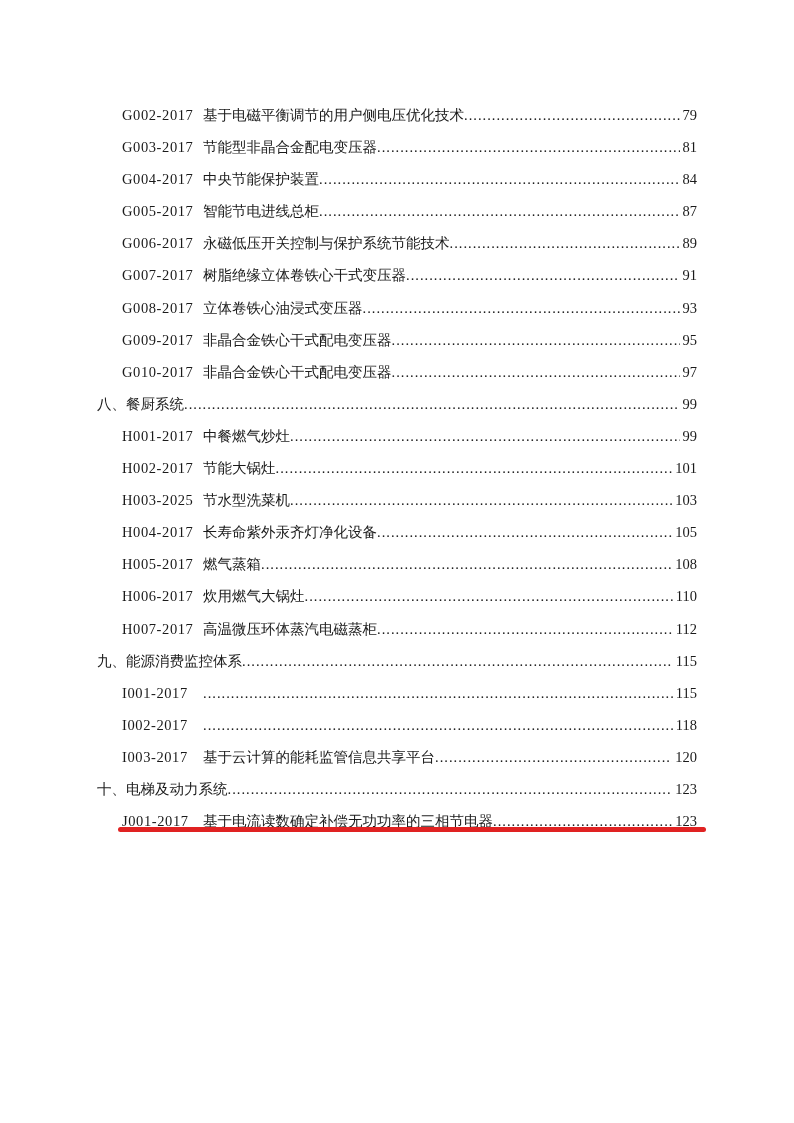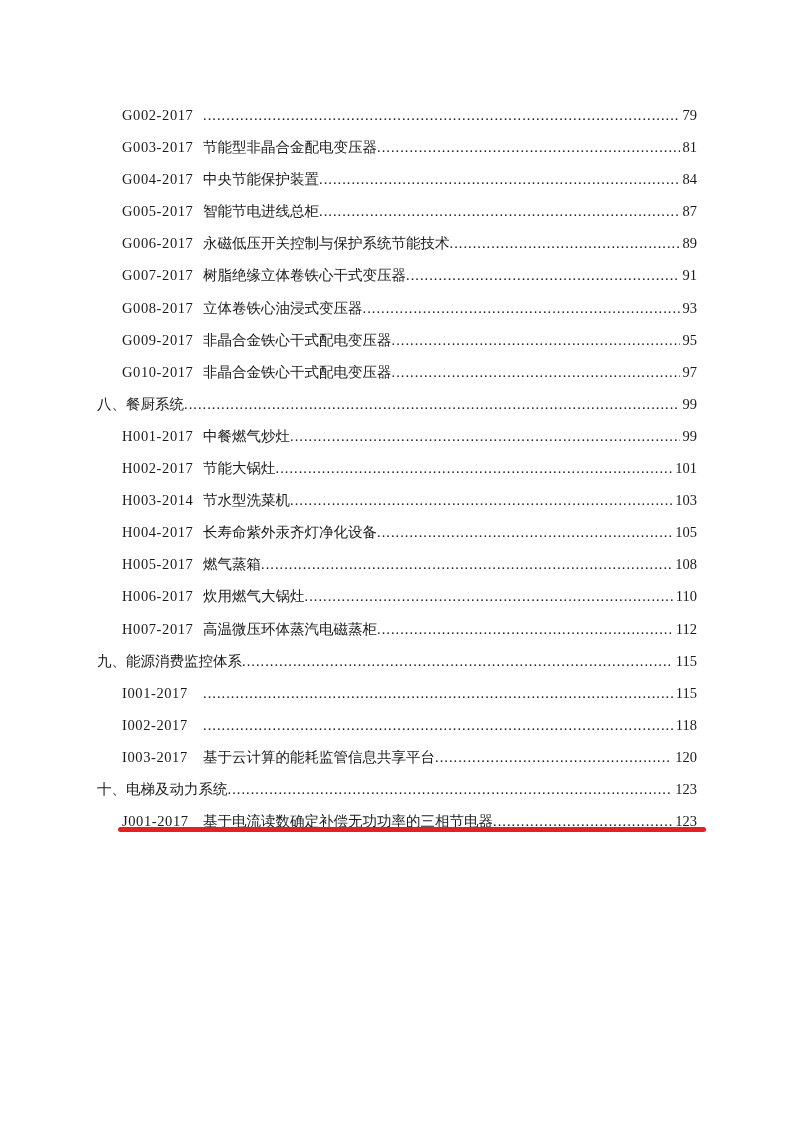--- a/index.html
+++ b/index.html
@@ -65,20 +65,21 @@
     border-radius: 3px;
   }
 </style>
 </head>
 <body style="color: rgb(26, 26, 26);">
 
 <div class="page">
   <div class="toc" id="toc">
   <div class="row entry">
     <span class="code">G002-2017</span>
+    <span class="title">基于电磁平衡调节的用户侧电压优化技术</span>
     <span class="dots">............................................................................................................................................................................................................................................................................................................</span>
     <span class="pagenum">79</span>
   </div>
 
   <div class="row entry">
     <span class="code">G003-2017</span>
     <span class="title">节能型非晶合金配电变压器</span>
     <span class="dots">............................................................................................................................................................................................................................................................................................................</span>
     <span class="pagenum">81</span>
   </div>
@@ -147,21 +148,21 @@
   </div>
 
   <div class="row entry">
     <span class="code">H002-2017</span>
     <span class="title">节能大锅灶</span>
     <span class="dots">............................................................................................................................................................................................................................................................................................................</span>
     <span class="pagenum">101</span>
   </div>
 
   <div class="row entry">
-    <span class="code">H003-2014</span>
+    <span class="code">H003-2025</span>
     <span class="title">节水型洗菜机</span>
     <span class="dots">............................................................................................................................................................................................................................................................................................................</span>
     <span class="pagenum">103</span>
   </div>
 
   <div class="row entry">
     <span class="code">H004-2017</span>
     <span class="title">长寿命紫外汞齐灯净化设备</span>
     <span class="dots">............................................................................................................................................................................................................................................................................................................</span>
     <span class="pagenum">105</span>

